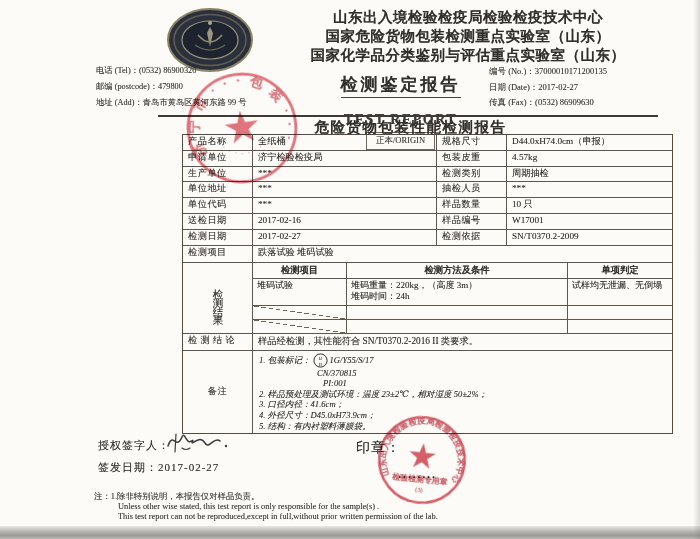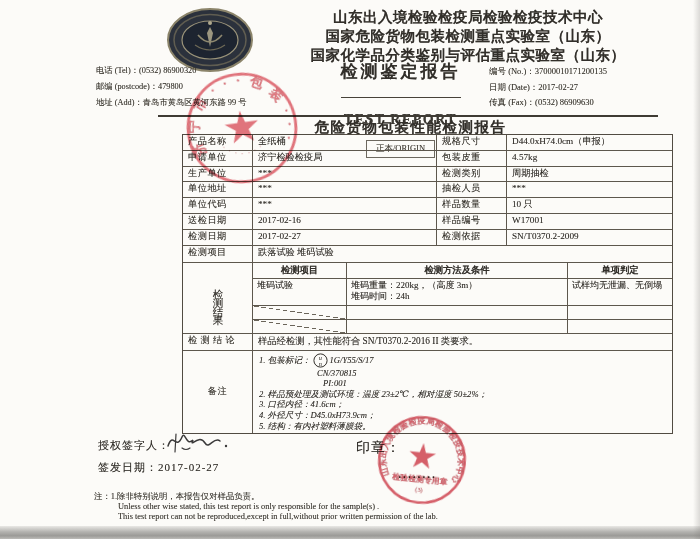--- a/index.html
+++ b/index.html
@@ -11,24 +11,24 @@
   .scan-bottom{left:0;right:0;bottom:0;height:13px;
     background:linear-gradient(#ece bee 0%,#b3b2af 45%,#9b9a97 75%,#bdbcb9 100%);
     background:linear-gradient(#e9e8e5 0%,#b3b2af 45%,#9b9a97 75%,#bdbcb9 100%);}
   .scan-right{top:0;bottom:0;right:0;width:7px;background:linear-gradient(to right,rgba(0,0,0,0),rgba(120,118,114,.25));}
   
   .org-block{left:268px;top:8px;width:400px;text-align:center;font-weight:700;
              font-size:14.5px;line-height:18.8px;letter-spacing:.5px;}
   .contact{left:96px;top:63px;font-size:8.3px;line-height:16px;color:#3a372f;}
   .report-title-block{left:318px;top:60px;width:165px;text-align:center;}
   .report-title{display:inline-block;font-size:17px;font-weight:700;letter-spacing:3px;
-                border-bottom:1.5px solid #474239;padding-bottom:14px;}
+                border-bottom:1.5px solid #474239;padding-bottom:1px;margin-top:13px;}
   .report-title-en{font-size:14px;letter-spacing:1.5px;margin-top:14px;font-weight:700;color:#3c3933;}
   .copy-badge{display:inline-block;border:1px solid #6d685f;font-size:8.5px;
-              padding:2px 9px;margin-top:12px;color:#46423a;}
+              padding:2px 9px;margin-top:4px;color:#46423a;}
   .meta{left:489px;top:64px;font-size:8.5px;line-height:15.5px;color:#3a372f;}
   .divider{left:158px;top:115px;width:500px;height:1.6px;background:#3f3b34;}
   .doc-title{left:166px;top:118px;width:489px;text-align:center;font-size:14.5px;
              font-weight:700;letter-spacing:1.5px;}
   
   .info-table{left:182px;top:134px;width:489px;border:1.2px solid #514b42;}
   .row{display:grid;border-bottom:1px solid #5d574d;}
   .row:last-child{border-bottom:none;}
   .r-basic{grid-template-columns:70px 184px 70px 165px;height:14.8px;}
   .r-items{grid-template-columns:70px 419px;height:16px;}

